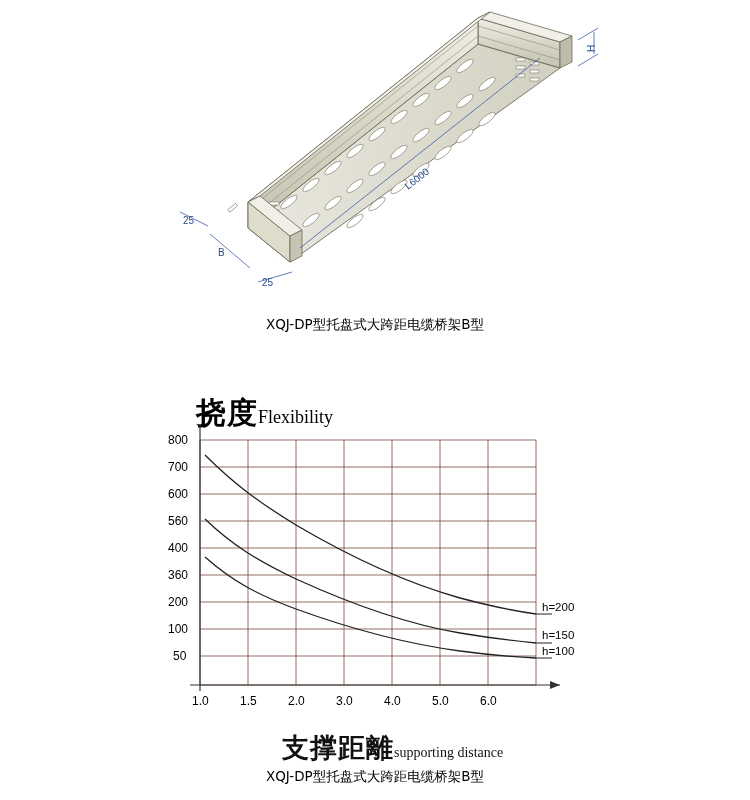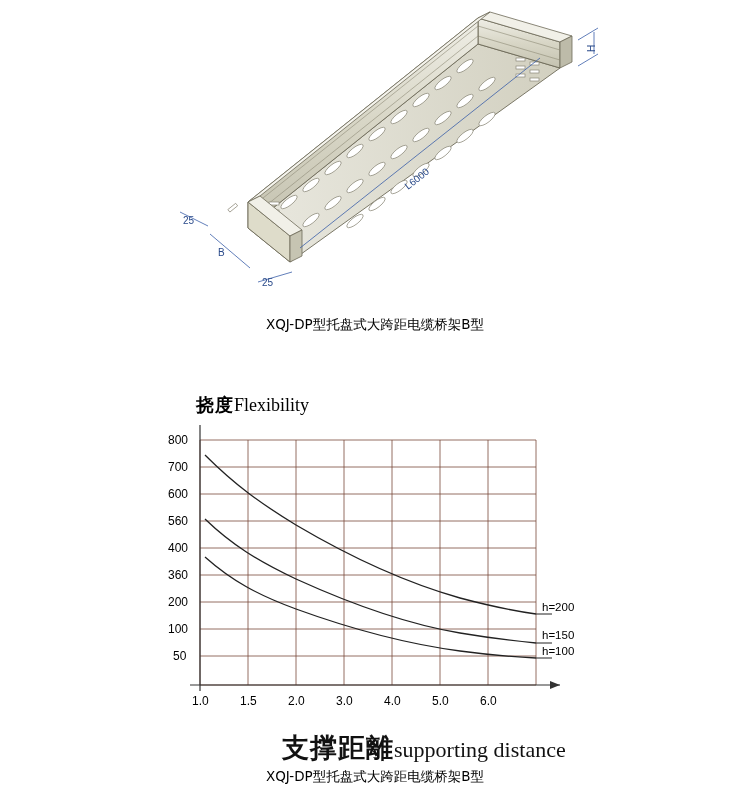--- a/index.html
+++ b/index.html
@@ -46,21 +46,21 @@
   #chart-title {
     position: absolute;
     left: 196px;
     top: 8px;
     font-size: 15px;
     color: #000;
     white-space: nowrap;
   }
   #chart-title .cn {
     font-family: "DejaVu Sans", sans-serif;
-    font-size: 18px;
+    font-size: 30px;
     font-weight: bold;
     letter-spacing: 1px;
   }
   #chart-title .en {
     font-family: "Liberation Serif", serif;
     font-size: 18px;
   }
   #chart-svg {
     position: absolute;
     left: 0;
@@ -73,21 +73,21 @@
     white-space: nowrap;
   }
   #chart-xaxis-label .cn {
     font-family: "DejaVu Sans", sans-serif;
     font-size: 27px;
     font-weight: bold;
     letter-spacing: 1px;
   }
   #chart-xaxis-label .en {
     font-family: "Liberation Serif", serif;
-    font-size: 22px;
+    font-size: 14px;
   }
   #chart-caption {
     position: absolute;
     top: 383px;
     left: 0;
     width: 750px;
     text-align: center;
     font-size: 13.5px;
     font-family: "DejaVu Sans", sans-serif;
     color: #000;

